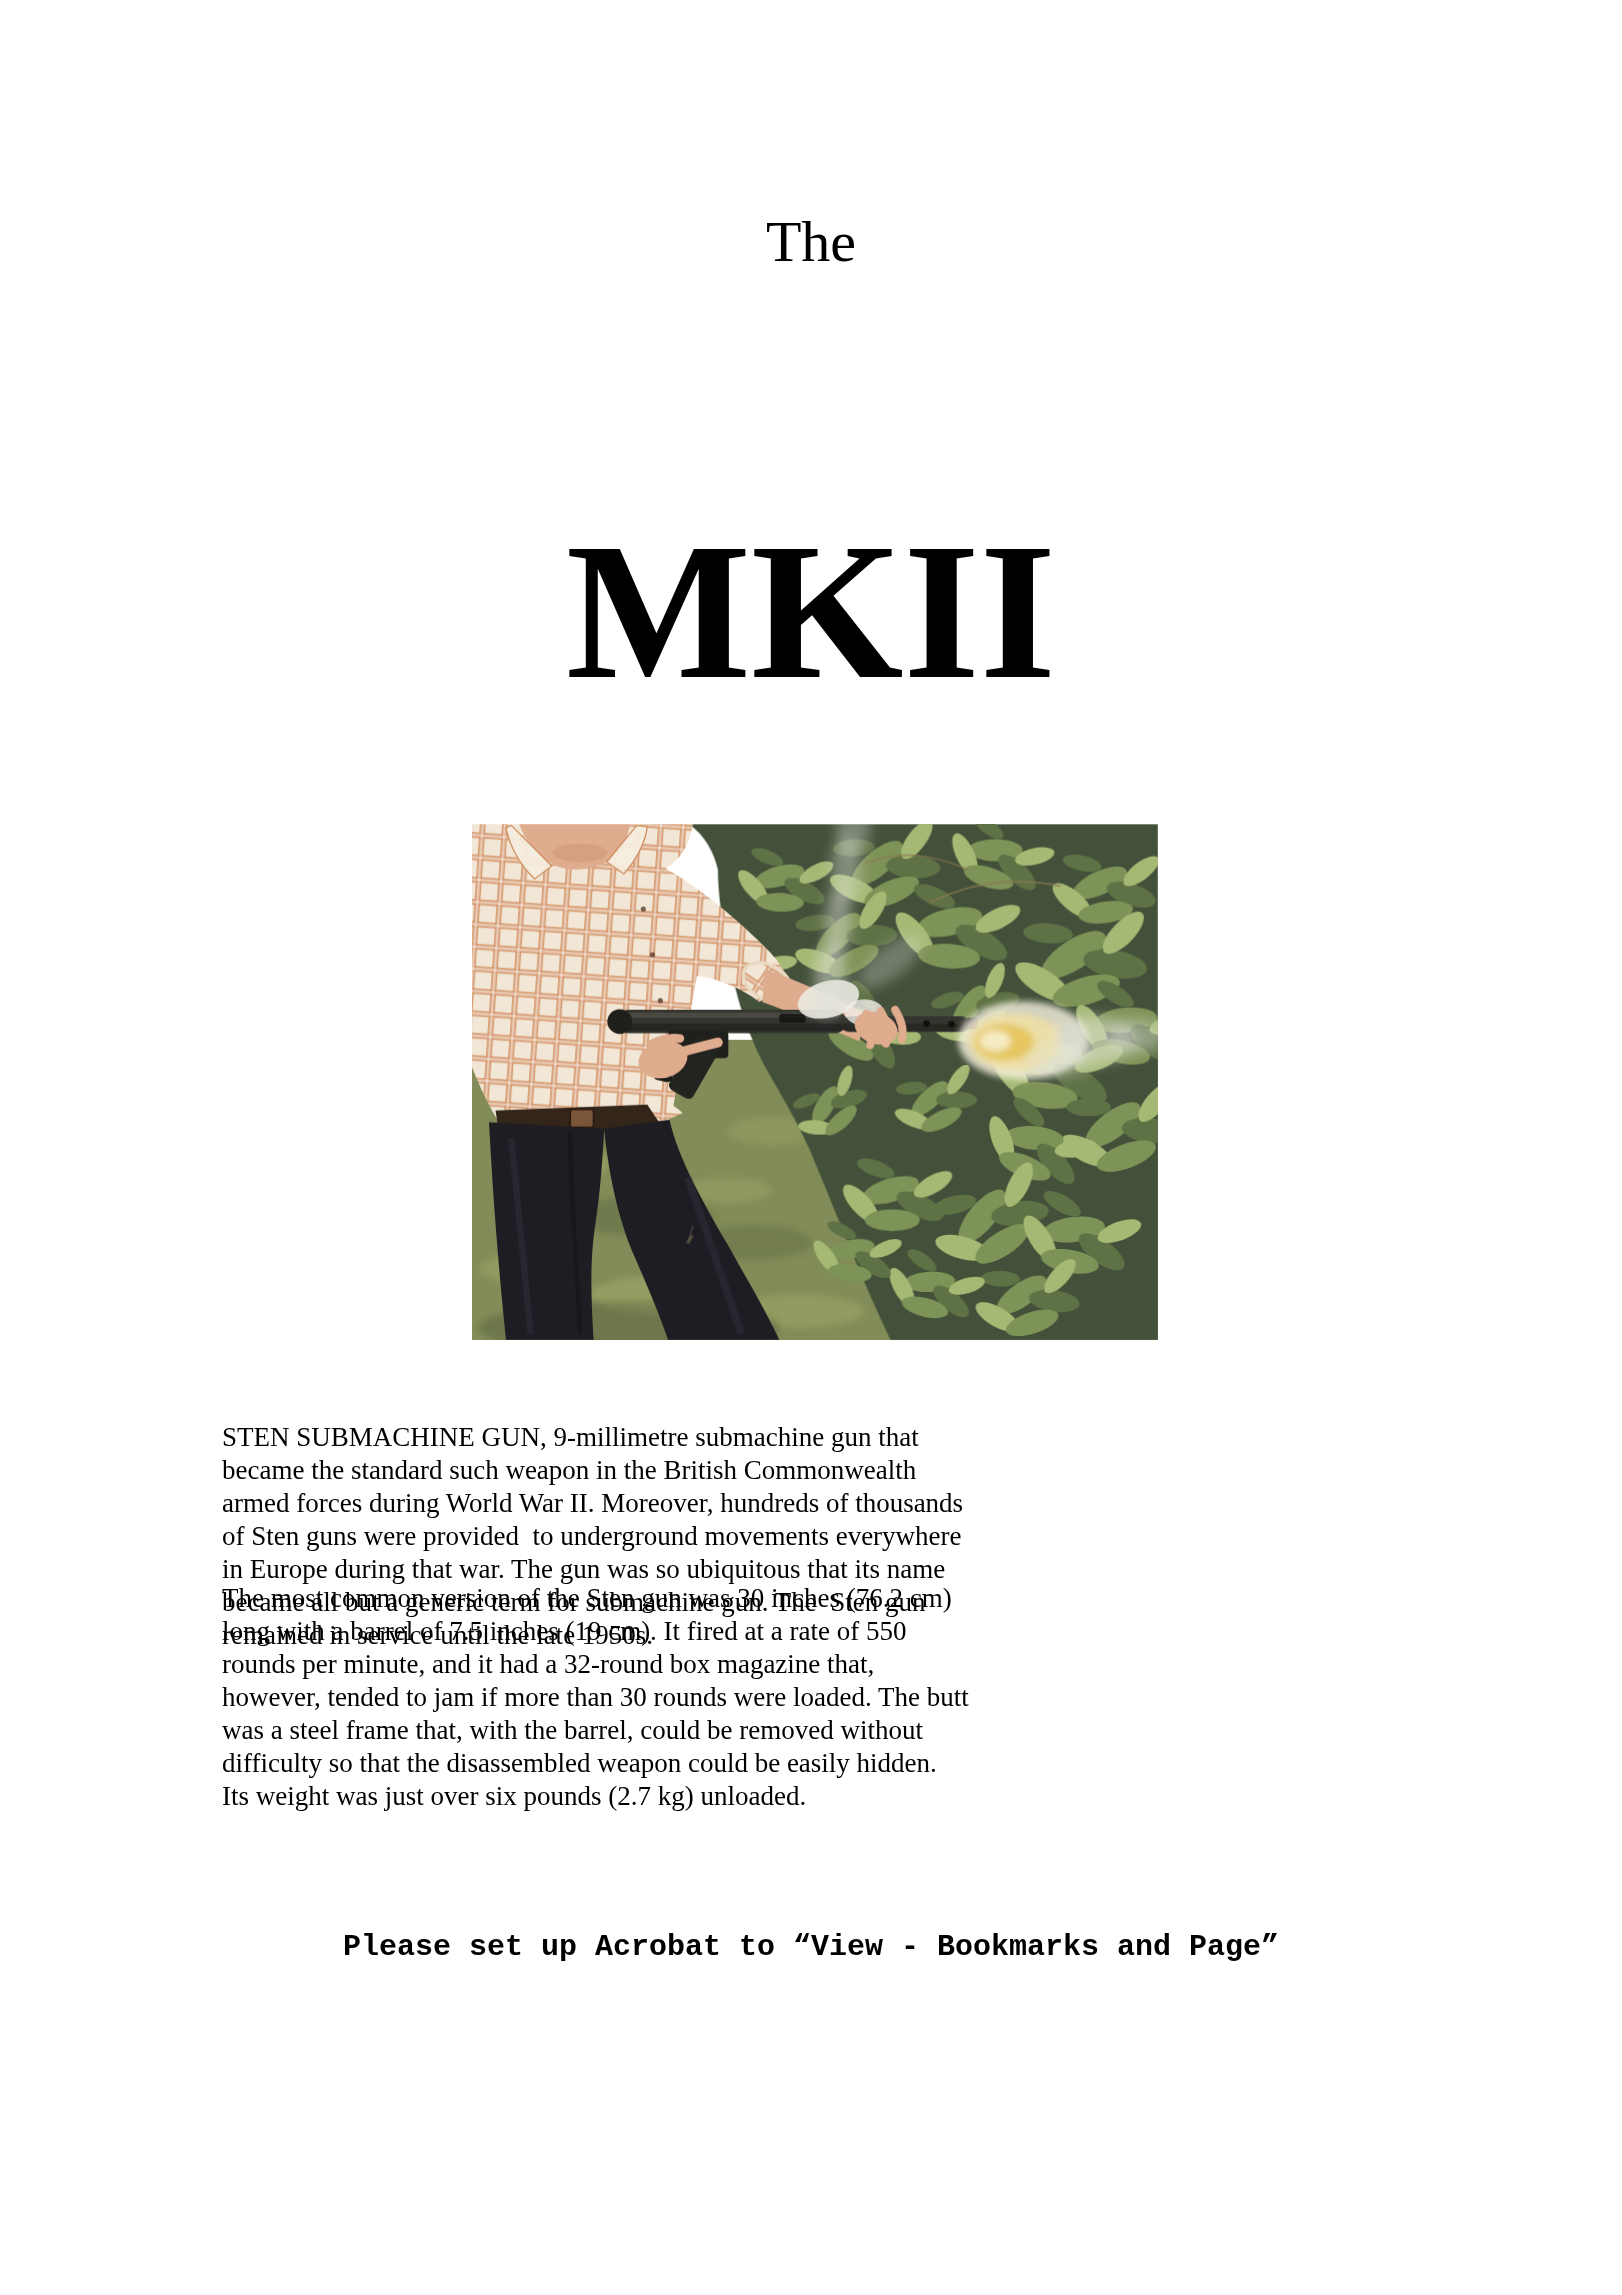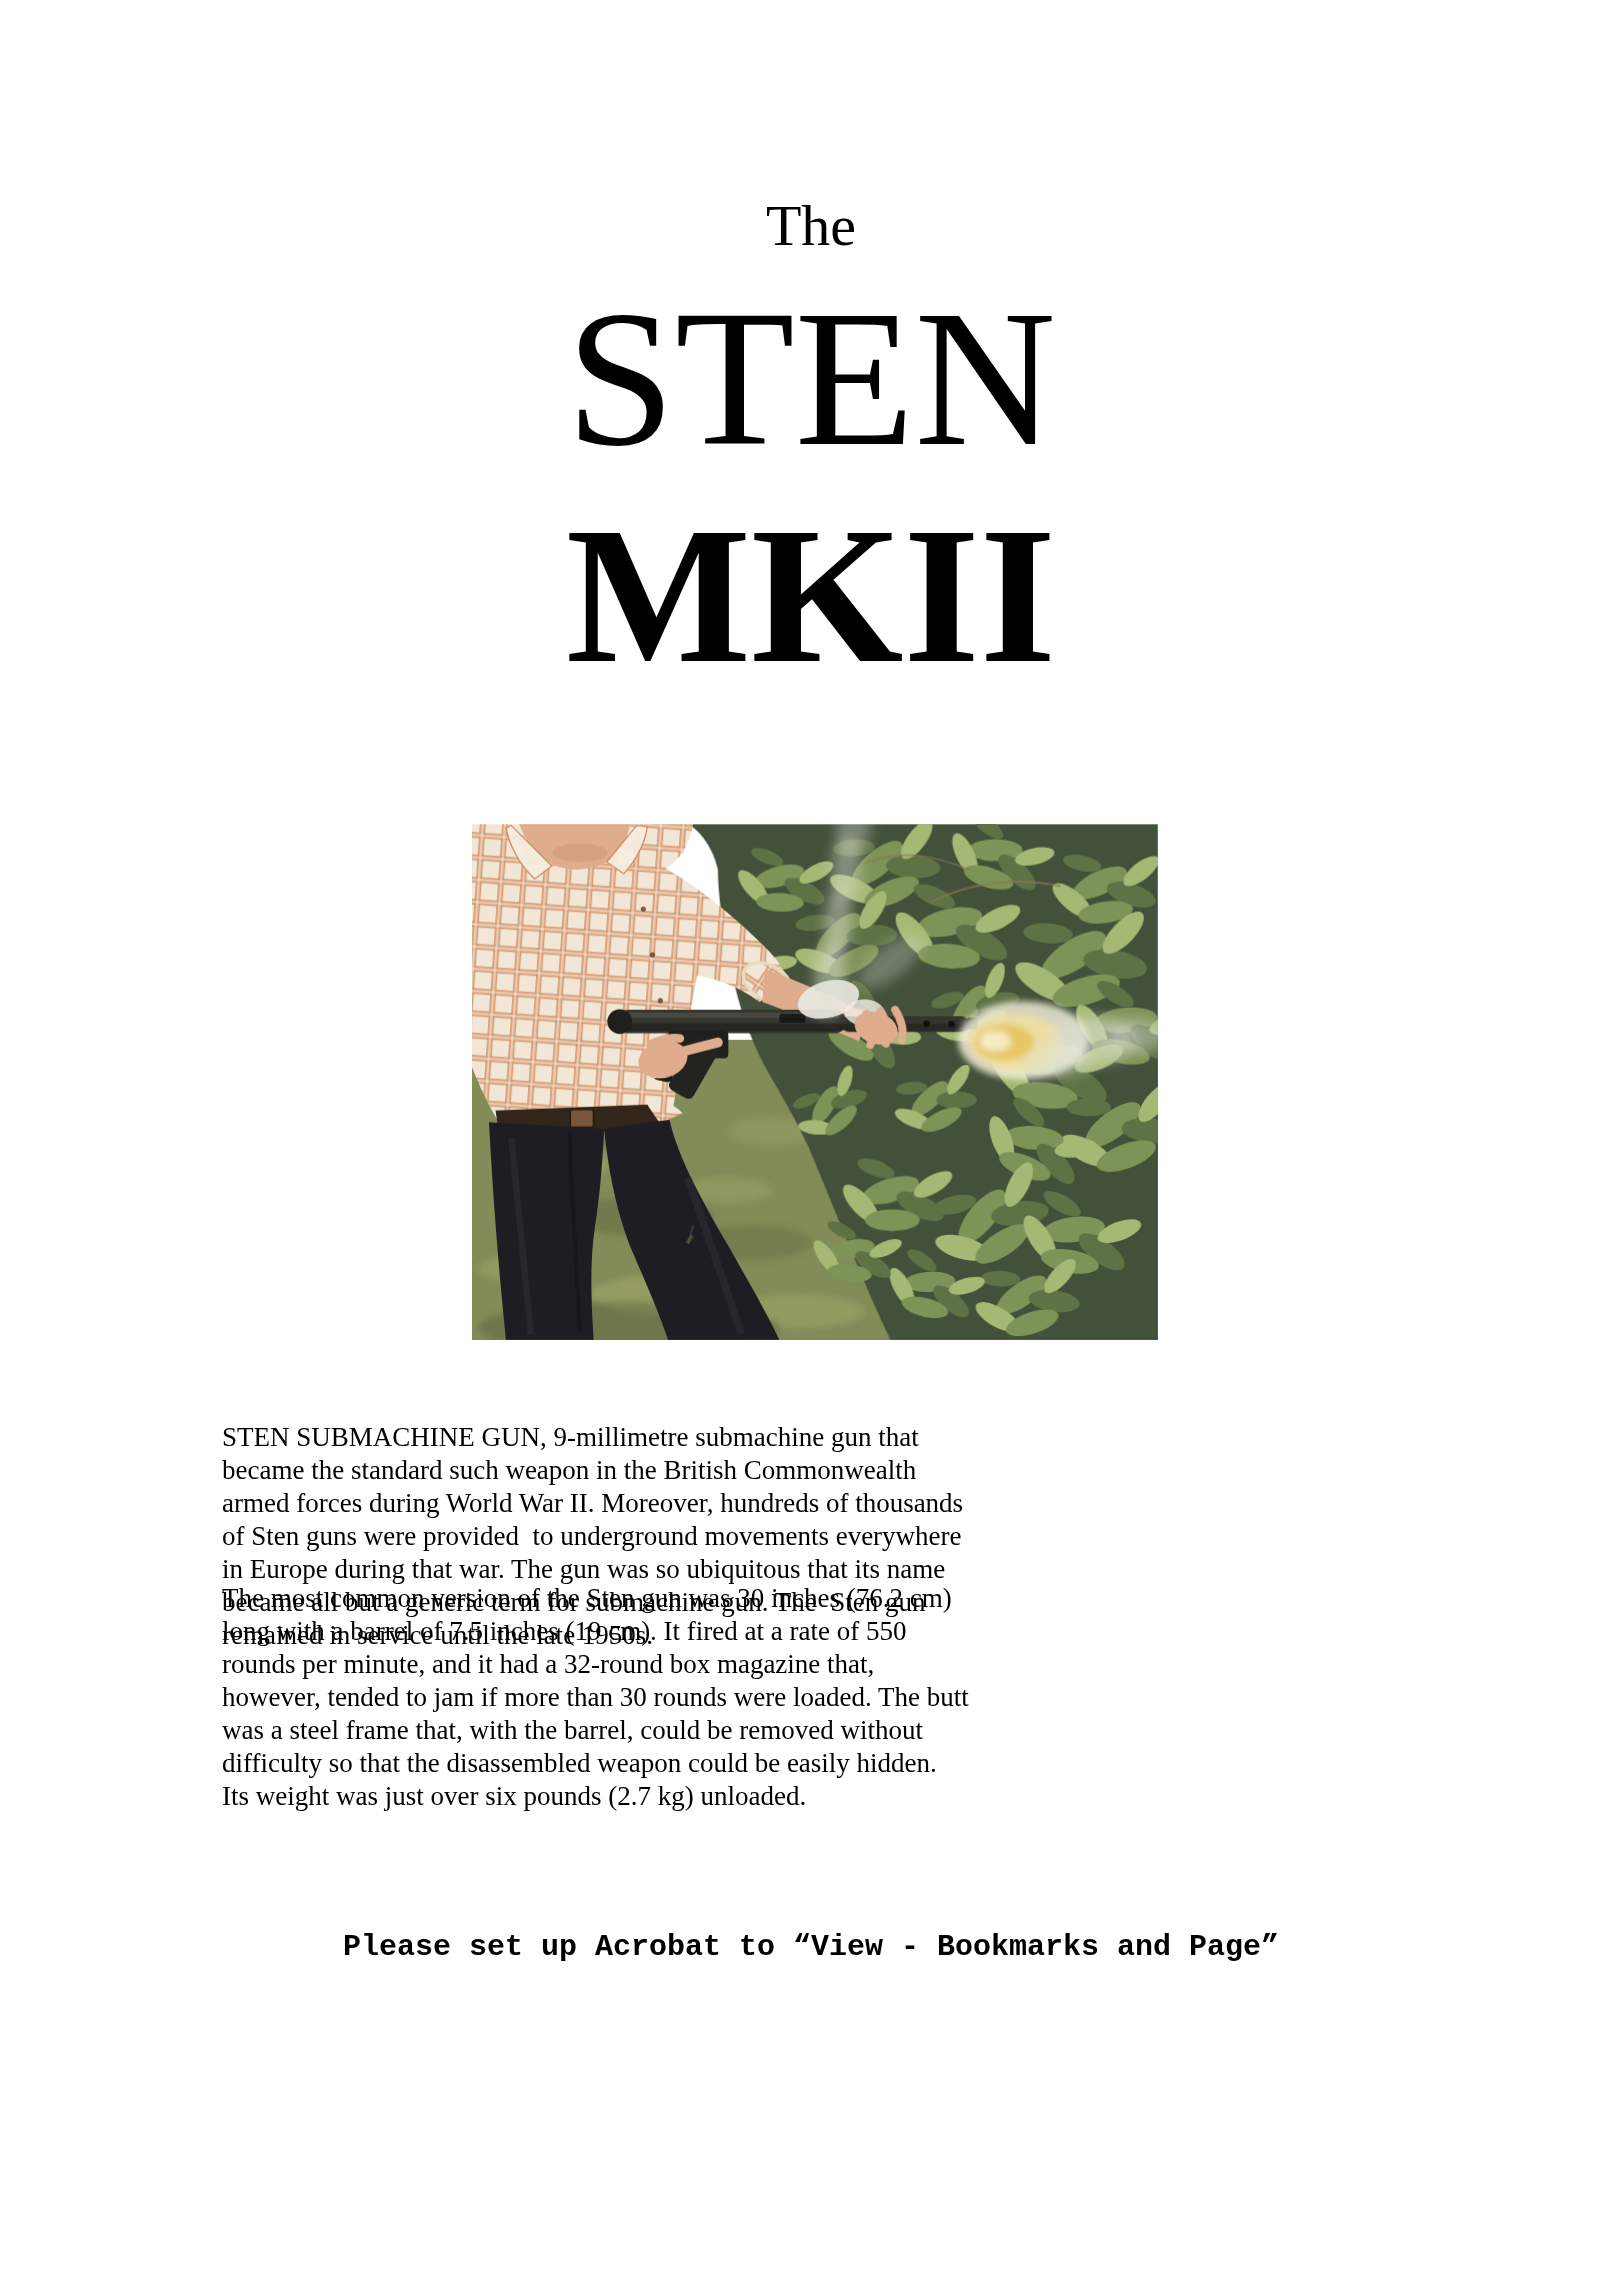--- a/index.html
+++ b/index.html
@@ -12,20 +12,21 @@
     font-family:"Liberation Serif","DejaVu Serif",serif;
     color:var(--c-ink,#000000);
     overflow:hidden;
   }
   .centerblock{
     position:absolute;
     left:0;
     width:100%;
     text-align:center;
     white-space:pre;
+    margin-top:16px;
   }
   .pre-title{
     top:194px;
     font-size:58px;
     line-height:1.107;
   }
   .title-sten{
     top:270px;
     font-size:196px;
     line-height:1.107;
@@ -96,21 +97,20 @@
   .f-flashCore{fill:var(--c-flashCore)}
   .f-flashMid{fill:var(--c-flashMid)}
   .f-flashGlow{fill:var(--c-flashGlow)}
 </style>
 </head>
 <body>
 
 <div class="page">
 
   <div class="centerblock pre-title">The</div>
-  <div class="centerblock title-sten">STEN</div>
   <div class="centerblock title-mkii">MKII</div>
 
   <div class="photo">
     <svg viewBox="0 0 1049 789" preserveAspectRatio="none">
       <defs>
         <pattern id="plaid" width="34" height="34" patternUnits="userSpaceOnUse" patternTransform="rotate(4)">
           <rect width="34" height="34" fill="#f2e7d6"></rect>
           <rect x="0" y="12" width="34" height="9" fill="#cf8a5a" opacity="0.8"></rect>
           <rect x="12" y="0" width="9" height="34" fill="#cf8a5a" opacity="0.8"></rect>
           <rect x="0" y="14.5" width="34" height="4" fill="#ffffff" opacity="0.45"></rect>

